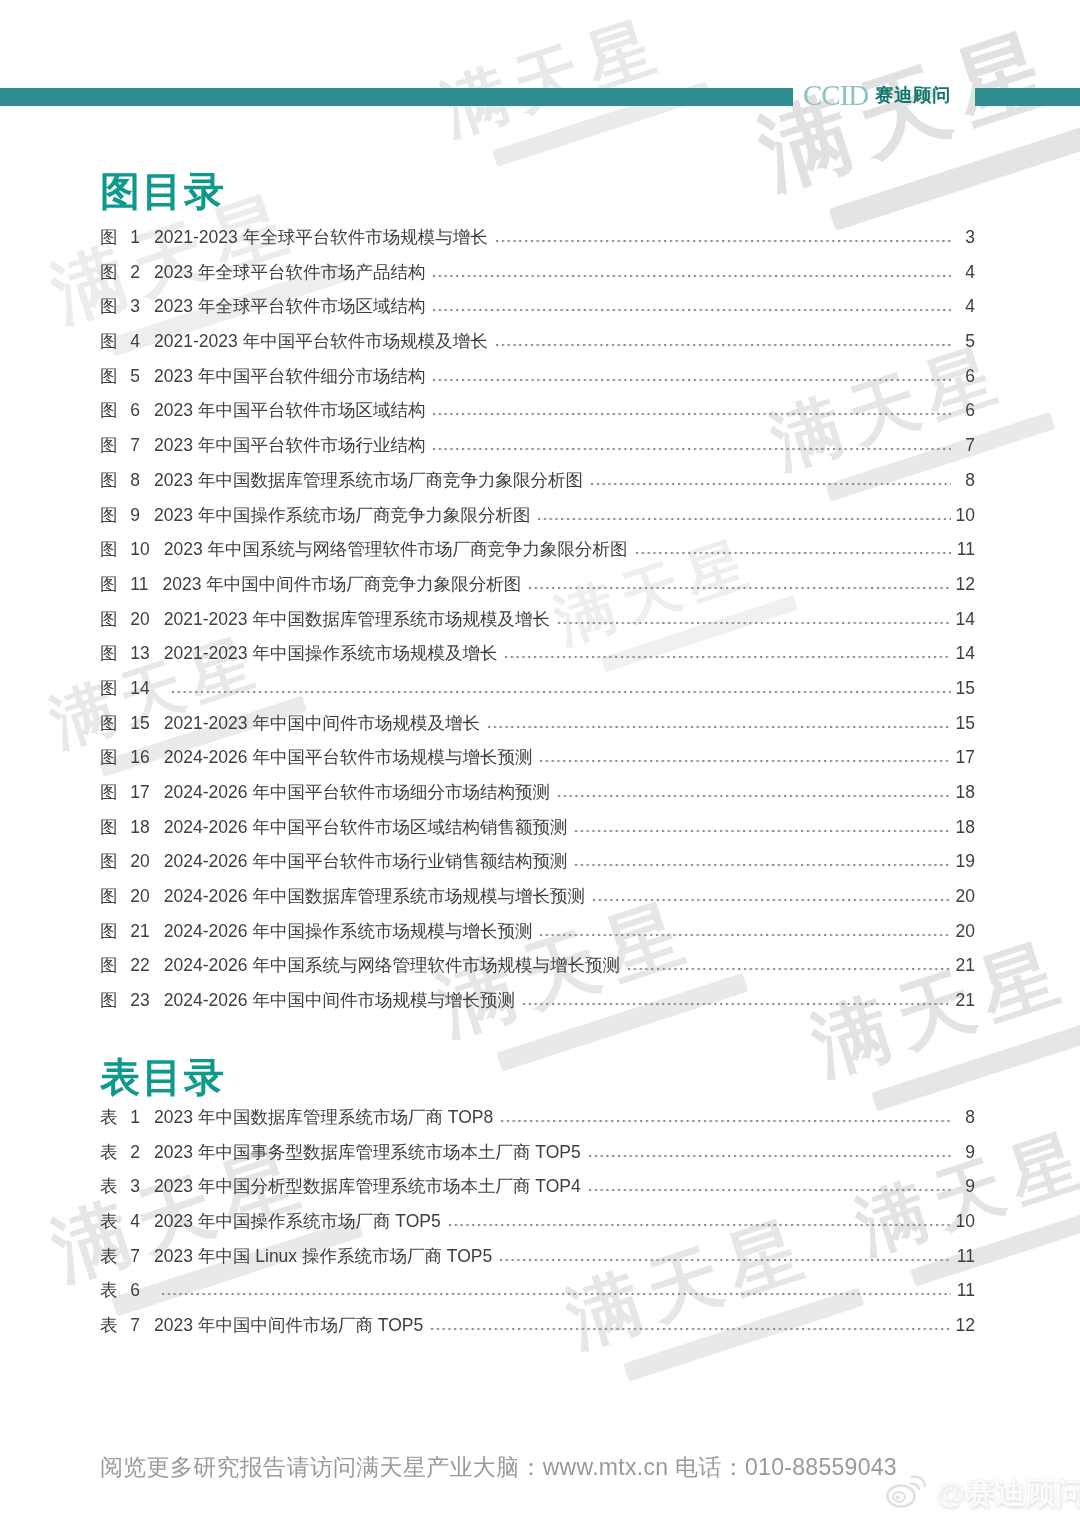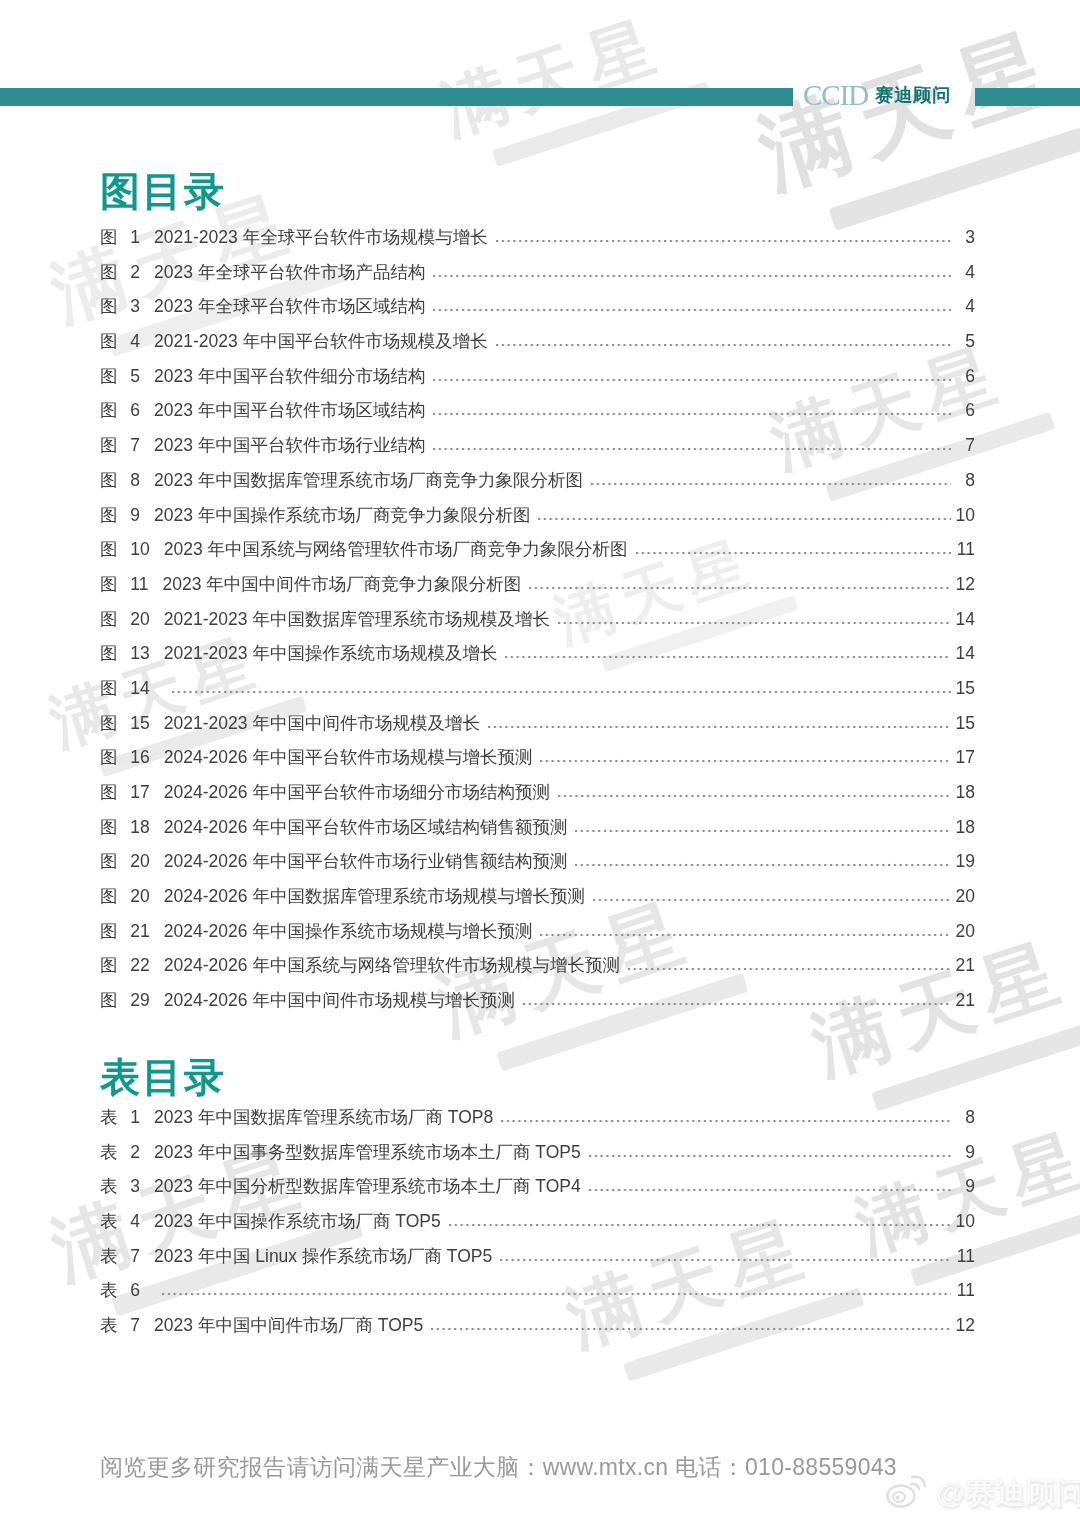--- a/index.html
+++ b/index.html
@@ -238,21 +238,21 @@
         <span class="toc-dots"></span>
         <span class="toc-page">20</span>
       </li>
     <li class="toc-row">
         <span class="toc-no">图 22</span>
         <span class="toc-title">2024-2026 年中国系统与网络管理软件市场规模与增长预测</span>
         <span class="toc-dots"></span>
         <span class="toc-page">21</span>
       </li>
     <li class="toc-row">
-        <span class="toc-no">图 29</span>
+        <span class="toc-no">图 23</span>
         <span class="toc-title">2024-2026 年中国中间件市场规模与增长预测</span>
         <span class="toc-dots"></span>
         <span class="toc-page">21</span>
       </li>
   </ul>
 
   <h1 class="sec-heading" id="tables-heading">表目录</h1>
   <ul class="toc" id="tables-list">
     <li class="toc-row">
         <span class="toc-no">表 1</span>

